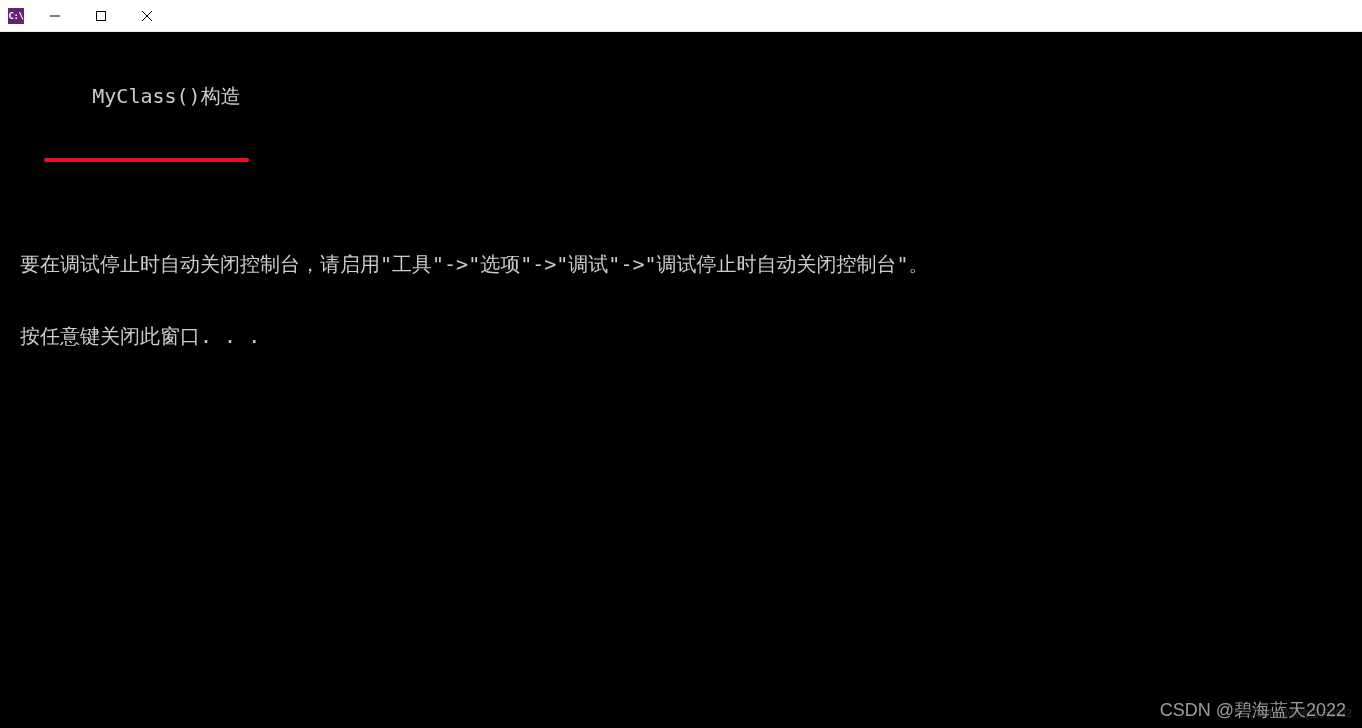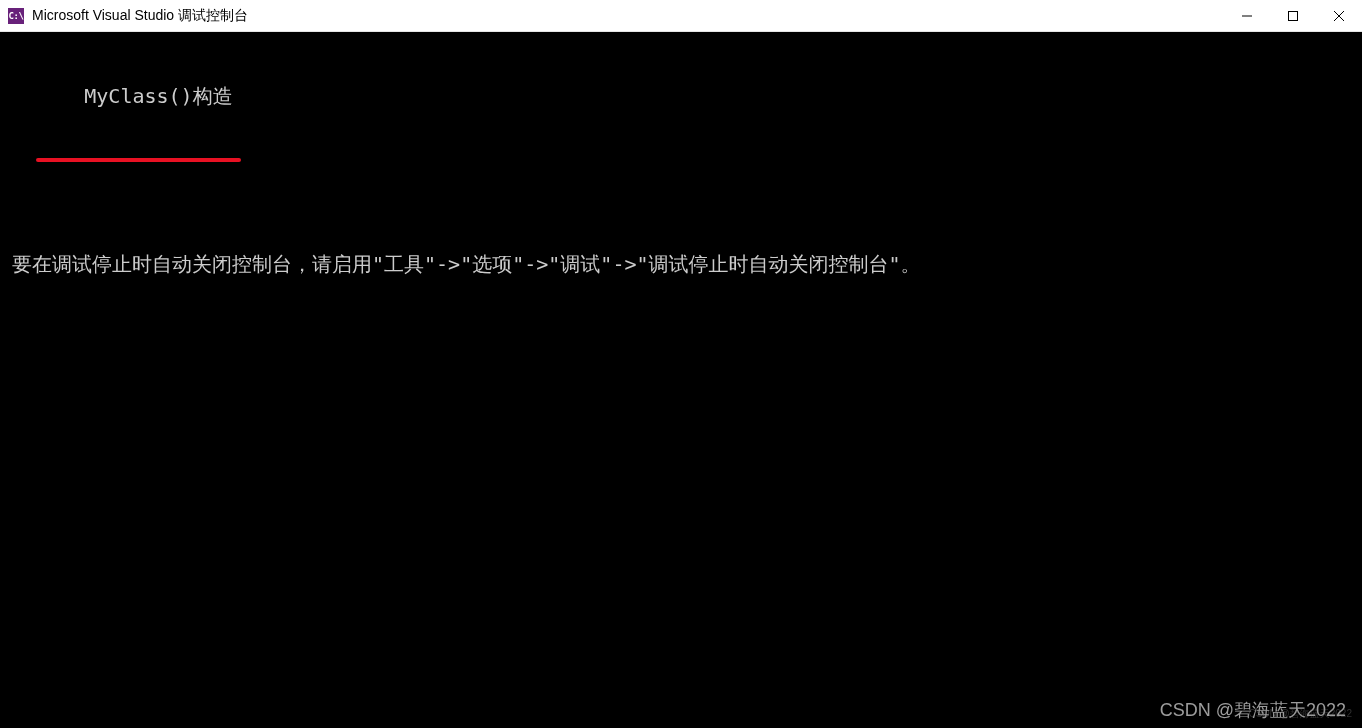--- a/index.html
+++ b/index.html
@@ -63,21 +63,21 @@
       fill: none;
     }
     .console-area {
       width: 100%;
       height: calc(728px - 32px);
       background: #000000;
       color: #cccccc;
       font-family: "NSimSun", "SimSun", Consolas, monospace;
       font-size: 20px;
       line-height: 24px;
-      padding: 4px 12px;
+      padding: 4px 20px;
       white-space: pre;
       overflow: hidden;
       position: relative;
     }
     .console-line {
       display: block;
     }
     .highlighted {
       position: relative;
       display: inline-block;
@@ -113,21 +113,20 @@
       font-family: "Microsoft YaHei", sans-serif;
       opacity: 0.35;
       pointer-events: none;
     }
   </style>
 </head>
 <body>
 
 <div class="titlebar">
   <div class="app-icon">C:\</div>
-  <div class="title-text">Microsoft Visual Studio 调试控制台</div>
   <div class="window-controls">
     <div class="win-ctrl">
       <svg viewBox="0 0 10 10">
           <line x1="0" y1="5" x2="10" y2="5"></line>
         </svg>
     </div>
     <div class="win-ctrl">
       <svg viewBox="0 0 10 10">
           <rect x="0.5" y="0.5" width="9" height="9"></rect>
         </svg>
@@ -141,16 +140,17 @@
   </div>
 </div>
 
 <div class="console-area">
   <span class="console-line highlighted">
     <span>MyClass()构造</span>
     <span class="underline"></span>
   </span>
   <div class="spacer"></div>
   <span class="console-line">要在调试停止时自动关闭控制台，请启用"工具"-&gt;"选项"-&gt;"调试"-&gt;"调试停止时自动关闭控制台"。</span>
+  <span class="console-line">按任意键关闭此窗口. . .</span>
 
   <div class="watermark">CSDN @碧海蓝天2022</div>
   <div class="watermark-faint">CSDN @碧海蓝天2022</div>
 </div>
 
 </body></html>

